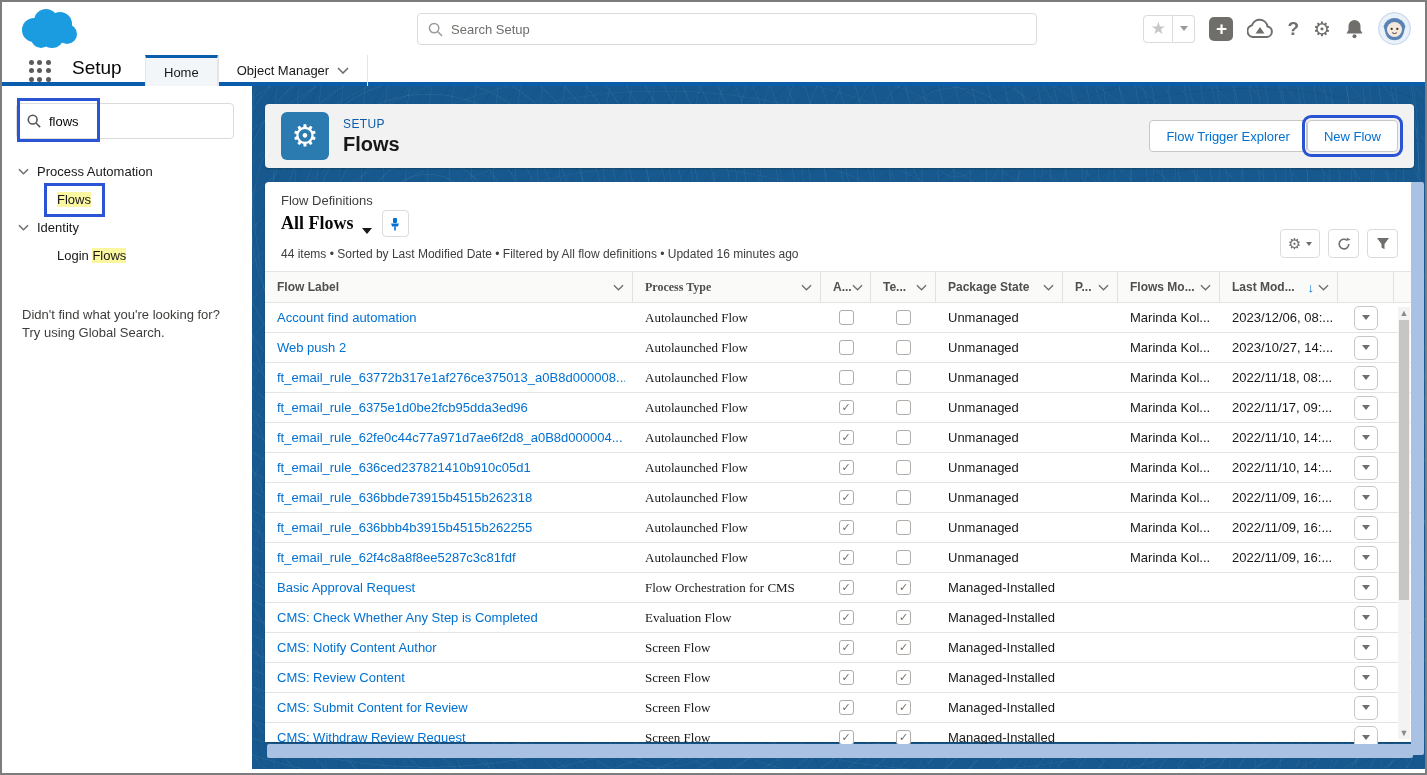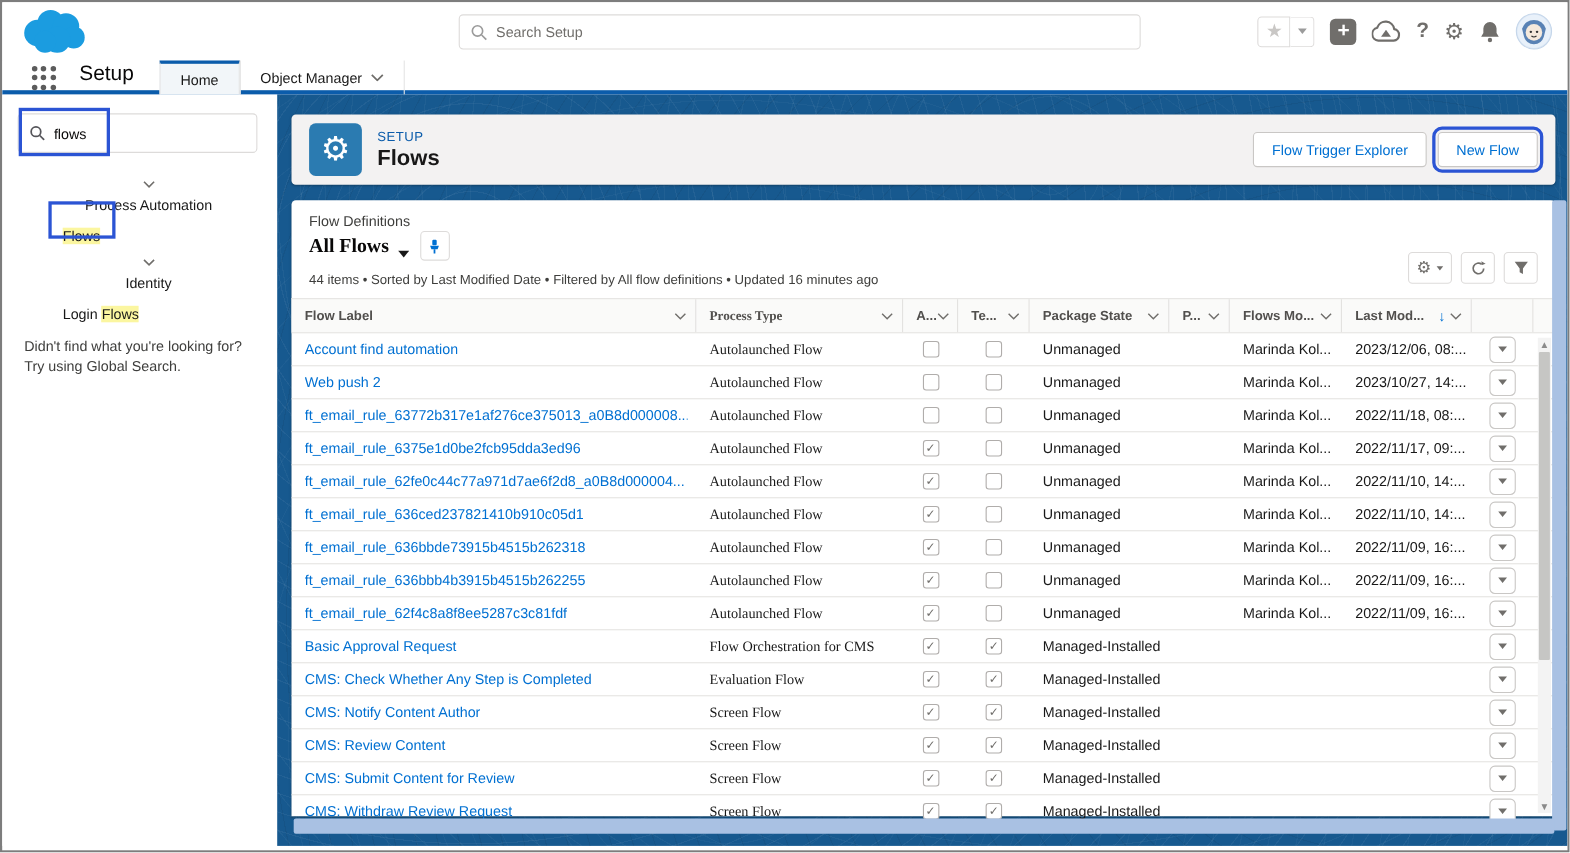--- a/index.html
+++ b/index.html
@@ -31,21 +31,21 @@
   .tabs { position:absolute; left:143px; top:0; height:31px; display:flex; }
   .tab { display:flex; align-items:center; gap:8px; padding:0 18px; font-size:13px; color:#181818; border-left:1px solid #e5e5e5; border-right:1px solid #e5e5e5; cursor:pointer; }
   .tab.active { border-top:3px solid #0b5cab; background:#f2f6f9; }
 
   
   .content { display:flex; height:683px; }
   .sidebar { position:relative; width:250px; background:#fff; flex:none; }
   .sb-search { position:absolute; left:14px; top:17px; width:218px; height:36px; border:1px solid #dddbda; border-radius:4px; display:flex; align-items:center; padding:0 10px; }
   .sb-search input { border:none; outline:none; width:120px; font-size:13px; color:#080707; margin-left:8px; font-family:"Liberation Sans",sans-serif; }
   .tree { position:absolute; left:0; top:72px; width:100%; font-size:13px; color:#181818; }
-  .tree-section { display:flex; align-items:center; gap:8px; padding:6px 0 6px 16px; cursor:pointer;flex-direction:column; }
+  .tree-section { display:flex; align-items:center; gap:8px; padding:6px 0 6px 16px; cursor:pointer; }
   .tree-item { padding:7px 0 7px 55px; cursor:pointer; }
   .hl { background:#fbf6a0; }
   .sb-footer { position:absolute; left:20px; top:220px; font-size:13px; color:#3e3e3c; line-height:18px; }
   .annotation { position:absolute; border:3px solid #2b54d4; pointer-events:none; }
   .ann-search { left:15px; top:12px; width:83px; height:44px; }
   .ann-flows { left:42px; top:97px; width:61px; height:34px; }
 
   .main { position:relative; flex:1; background-color:#17598f;
     background-image:
       repeating-radial-gradient(circle at 15% 20%, rgba(255,255,255,0.05) 0 1px, transparent 1px 16px),
@@ -53,21 +53,21 @@
       repeating-radial-gradient(circle at 85% 70%, rgba(0,0,0,0.06) 0 1px, transparent 1px 19px),
       repeating-radial-gradient(circle at 35% 85%, rgba(255,255,255,0.03) 0 1px, transparent 1px 25px);
   }
 
   
   .page-header { position:absolute; left:13px; top:18px; width:1149px; height:64px; background:#f3f2f2; border-radius:4px; box-shadow:0 1px 2px rgba(0,0,0,.25); display:flex; align-items:center; padding:0 16px; }
   .gear-tile { width:48px; height:48px; background:#2b7bb1; border-radius:6px; display:flex; align-items:center; justify-content:center; color:#fff; font-size:30px; line-height:1; flex:none; }
   .ph-text { margin-left:14px; }
   .eyebrow { font-size:12px; color:#0b5cab; letter-spacing:.4px; }
   .page-title { font-size:20px; font-weight:bold; color:#181818; margin-top:2px; }
-  .ph-buttons { margin-left:auto; display:flex; gap:10px; align-items:center; }
+  .ph-buttons { margin-left:auto; display:flex; align-items:center; }
   .sf-btn { height:32px; padding:0 16px; background:#fff; border:1px solid #c9c7c5; border-radius:4px; color:#0070d2; font-size:13px; cursor:pointer; font-family:"Liberation Sans",sans-serif; }
   .sf-btn.annotated { outline:3px solid #2b54d4; outline-offset:2px; }
 
   
   .list-card { position:absolute; left:13px; top:96px; width:1149px; height:560px; background:#fff; border-radius:4px 4px 0 0; box-shadow:0 1px 2px rgba(0,0,0,.25); }
   .list-head { padding:11px 16px 0 16px; position:relative; }
   .entity-label { font-size:13px; color:#3e3e3c; }
   .view-row { display:flex; align-items:center; gap:10px; margin-top:2px; }
   .view-name { font-size:18px; font-weight:bold; color:#080707; cursor:pointer; display:flex; align-items:flex-end; gap:8px;font-family:Liberation Serif, serif; }
   .caret { width:0; height:0; border-left:5px solid transparent; border-right:5px solid transparent; border-top:6px solid #181818; }

